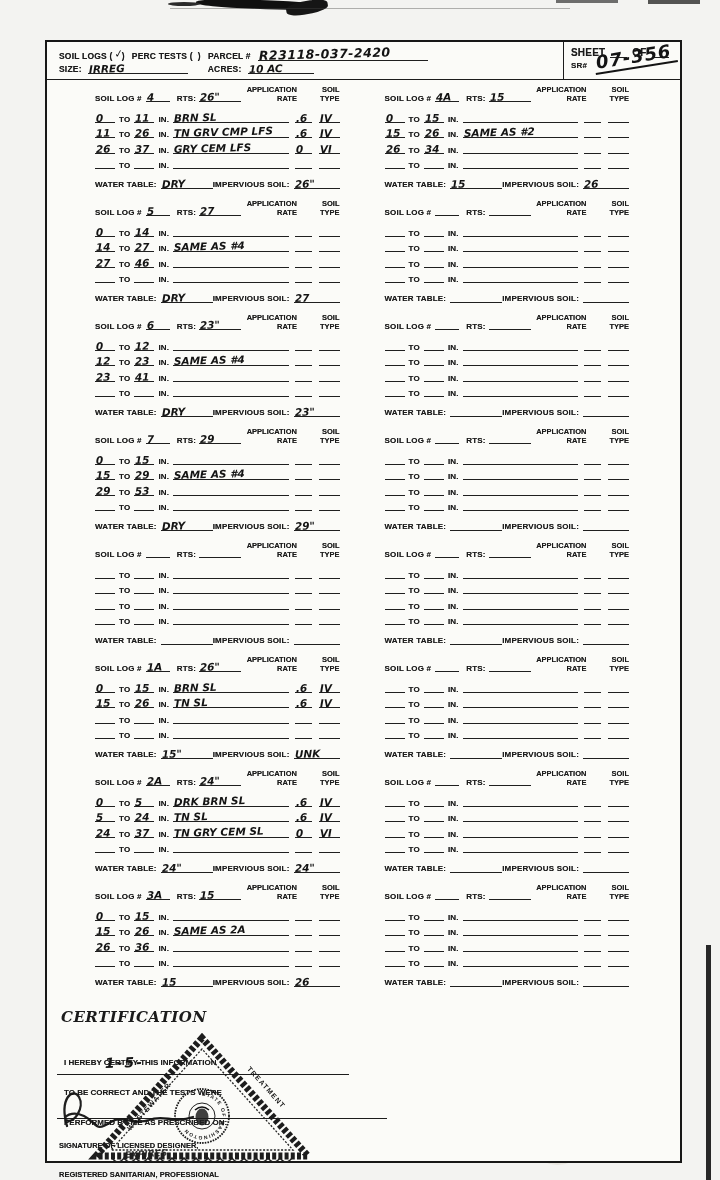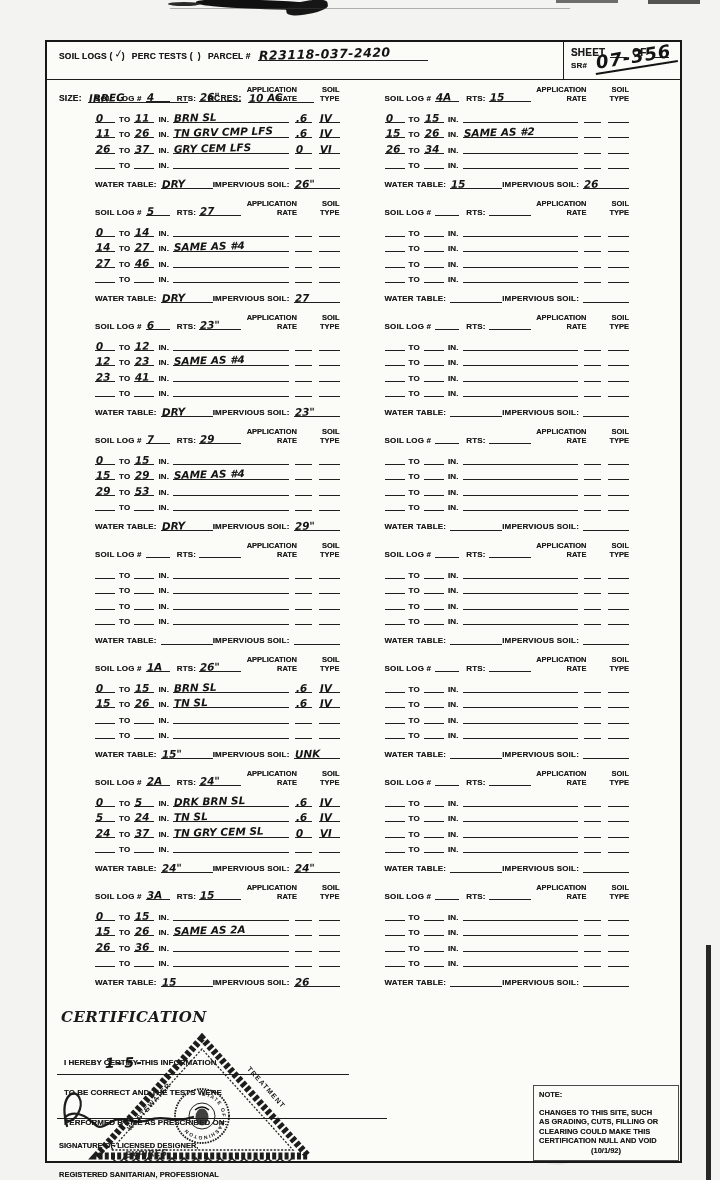--- a/index.html
+++ b/index.html
@@ -14,21 +14,21 @@
   .lbl{font-weight:bold;white-space:pre;letter-spacing:.2px;text-shadow:0 0 .5px rgba(0,0,0,.55);}
   
   .u{display:inline-block;position:relative;height:9px;border-bottom:1.5px solid #1f1f1f;}
   .v{position:absolute;left:1px;bottom:-1px;white-space:nowrap;line-height:10px;}
   .hw{
     font-family:"DejaVu Sans",sans-serif;font-style:italic;font-weight:bold;color:#141414;
     font-size:10.5px;transform:rotate(-1.5deg);transform-origin:left bottom;
   }
   
   .h-row1{position:absolute;left:12px;top:6px;display:flex;align-items:flex-end;font-size:8.5px;gap:7px;}
-  .h-row2{position:absolute;left:12px;top:22px;display:flex;align-items:flex-start;font-size:8.5px;gap:6px;margin-top:29px;}
+  .h-row2{position:absolute;left:12px;top:22px;display:flex;align-items:flex-start;font-size:8.5px;gap:6px;}
   .h-rule{position:absolute;left:0;right:0;top:37px;border-top:1.5px solid #1c1c1c;}
   .h-vline{position:absolute;left:516px;top:0;height:37px;border-left:1.5px solid #1c1c1c;}
   .u-parcel{width:170px;height:12px;}
   .u-size{width:100px;} .u-acres{width:66px;}
   .check{font-size:11px;line-height:8px;transform:rotate(-8deg);}
   .sheet-row{position:absolute;left:524px;top:5px;display:flex;align-items:flex-end;font-size:10px;gap:5px;}
   .u-sheet{width:17px;}
   .sr-row{position:absolute;left:524px;top:19px;font-size:8px;}
   .sr-value{
     position:absolute;left:549px;top:10px;font-size:18px;letter-spacing:1px;
@@ -1940,22 +1940,13 @@
       <textPath href="#sealArc">STATE OF WASHINGTON</textPath>
     </text>
     <text x="38" y="84" font-size="7" font-weight="bold" fill="#161616" letter-spacing="1.2" transform="rotate(-48 60 80)">WASTEWATER</text>
     <text x="142" y="52" font-size="7" font-weight="bold" fill="#161616" letter-spacing="1.2" transform="rotate(48 170 70)">TREATMENT</text>
   </svg>
 
   <svg class="signature" width="150" height="55" viewBox="0 0 150 55">
     <path d="M14 44 C6 16 20 5 26 15 C32 25 21 43 13 38 C9 35 19 28 31 34 C45 41 41 51 58 40 C70 32 79 44 96 38 C111 32 120 42 140 35" fill="none" stroke="#131313" stroke-width="2.3" stroke-linecap="round" opacity=".95"></path>
   </svg>
 
-  <div class="note">
-    <div class="nl">NOTE:</div>
-    <div class="note-gap"></div>
-    <div class="nl">CHANGES TO THIS SITE, SUCH</div>
-    <div class="nl">AS GRADING, CUTS, FILLING OR</div>
-    <div class="nl">CLEARING COULD MAKE THIS</div>
-    <div class="nl">CERTIFICATION NULL AND VOID</div>
-    <div class="nl nl-date">(10/1/92)</div>
-  </div>
 </div>
 
 </body></html>

